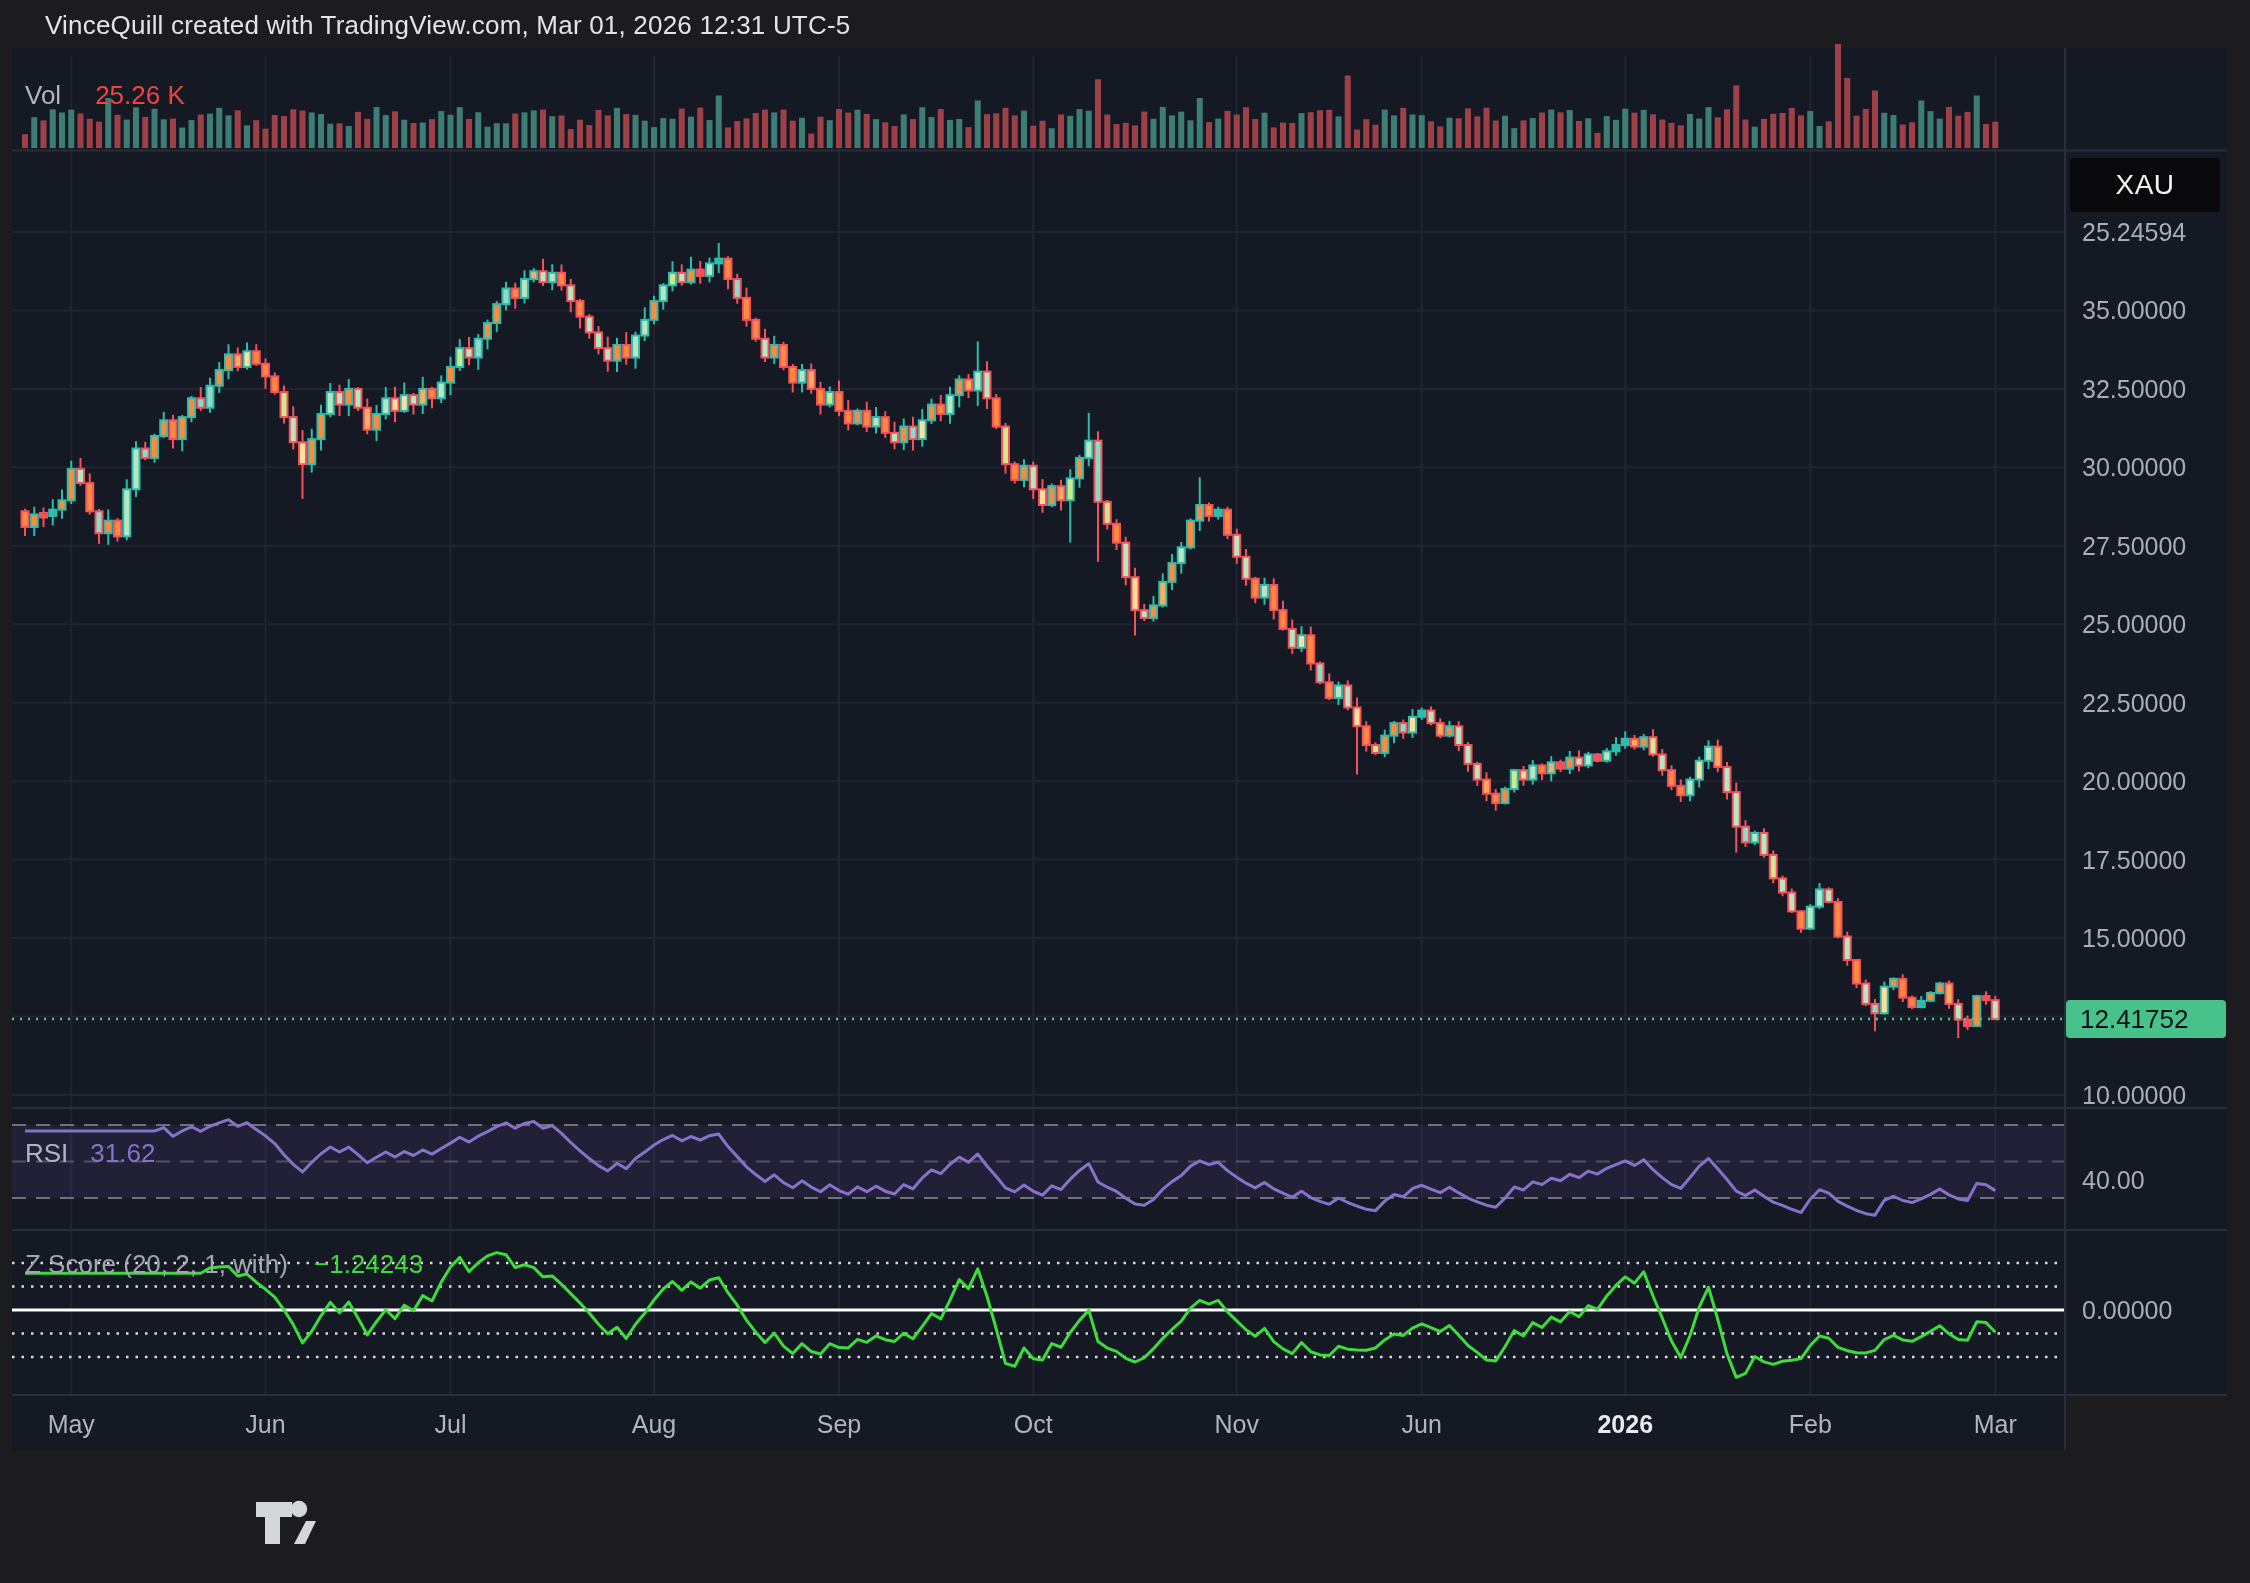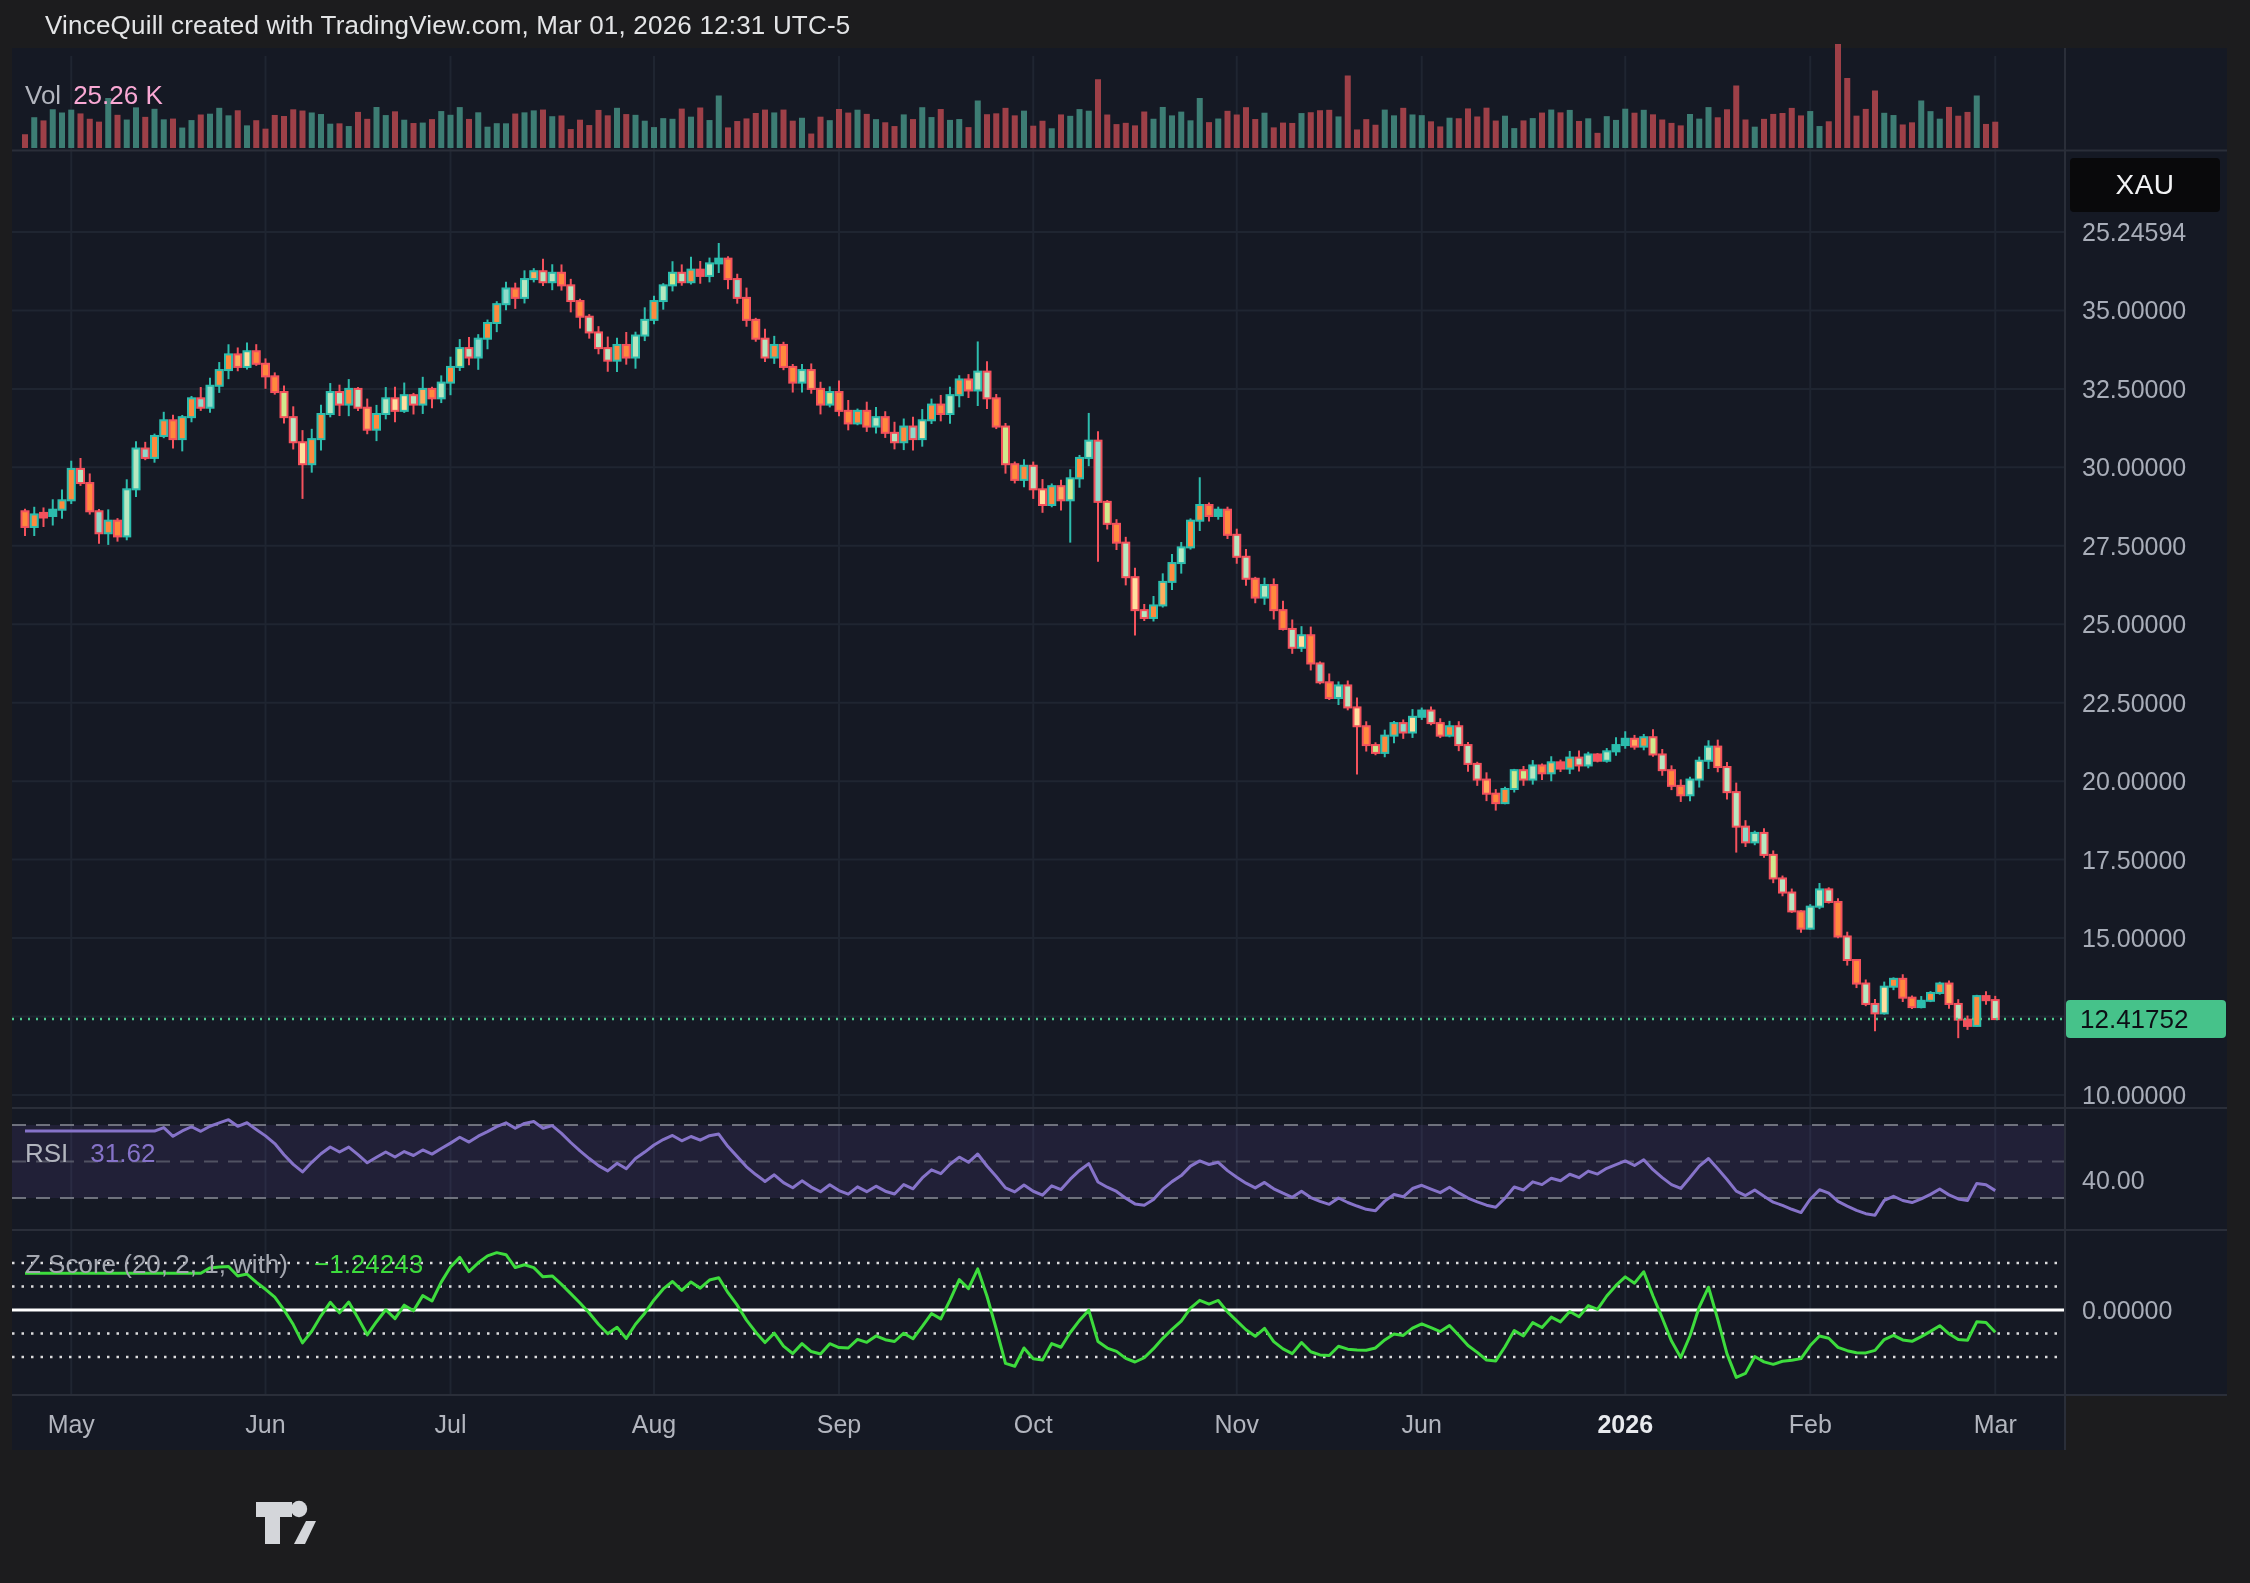--- a/index.html
+++ b/index.html
@@ -6,21 +6,21 @@
   #stage{position:relative;width:2250px;height:1583px;background:#1c1c1e;overflow:hidden;
          font-family:"Liberation Sans","DejaVu Sans",sans-serif;}
   #chart-svg{position:absolute;left:0;top:0;z-index:1;}
   .ovl{position:absolute;z-index:3;white-space:nowrap;}
   #attribution{left:45px;top:10px;font-size:26px;font-weight:500;color:#e3e4e6;letter-spacing:.2px;}
   #ohlc-row{left:42px;top:168px;font-size:26px;color:#d5d8df;}
   #ohlc-row .lt{color:#bfc3cc;margin-left:14px;}
   #ohlc-row .val{color:#f23645;}
   #ohlc-row .chg{color:#f23645;margin-left:16px;}
   #vol-row{left:25px;top:80px;font-size:26px;color:#b2b5be;}
-  #vol-row .val{color:#f9a8d4;margin-left:12px;text-align:center;}
+  #vol-row .val{color:#ef4444;margin-left:34px;text-align:center;}
   #rsi-row{left:25px;top:1138px;font-size:26px;color:#b2b5be;}
   #rsi-row .val{color:#8673c9;margin-left:22px;}
   #z-row{left:25px;top:1249px;font-size:26px;color:#9b9eа7;color:#a4a7b0;}
   #z-row .val{color:#3ddc3d;margin-left:26px;}
   .ytick{position:absolute;left:2082px;z-index:3;font-size:25px;color:#a8adb8;transform:translateY(-50%);}
   .xtick{position:absolute;top:1410px;z-index:3;font-size:25px;color:#b2b5be;transform:translateX(-50%);}
   .xtick.bold{font-weight:bold;color:#e8eaee;}
   #xau-badge{left:2070px;top:158px;width:150px;height:54px;background:#09090b;border-radius:4px;
              color:#f2f3f5;font-size:28px;display:flex;align-items:center;justify-content:center;letter-spacing:.5px;}
   #price-badge{left:2066px;top:1000px;width:160px;height:38px;background:#46c28a;border-radius:4px;

